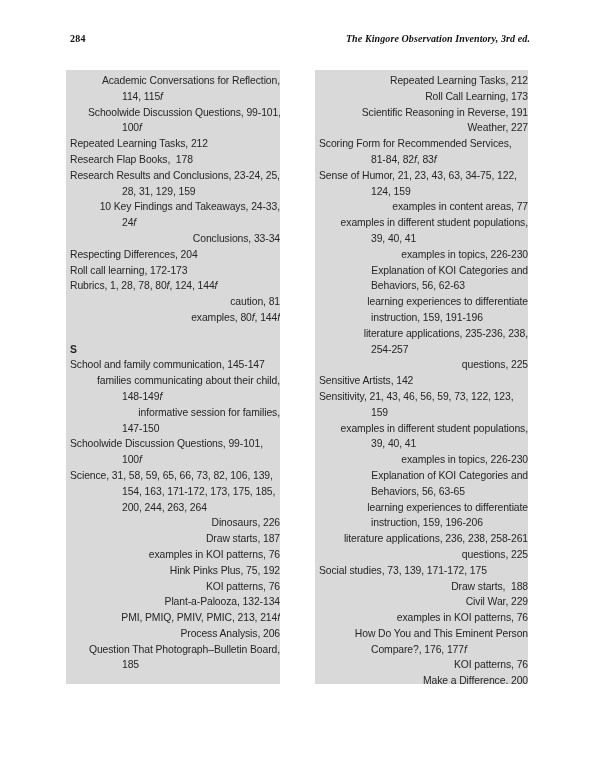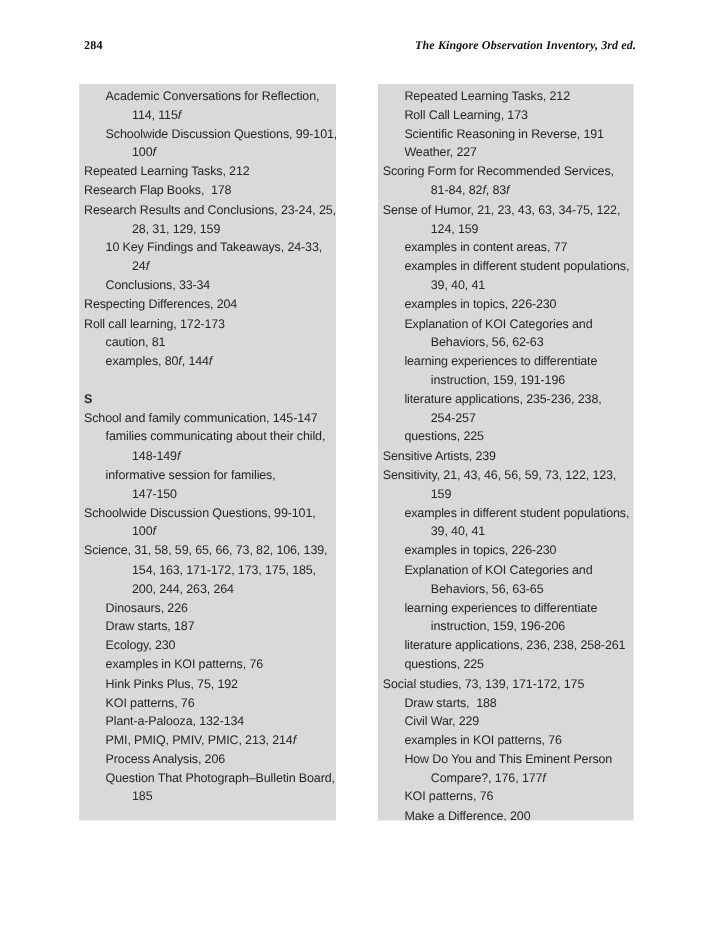--- a/index.html
+++ b/index.html
@@ -54,22 +54,22 @@
   .line {
     font-size: 10.4px;
     line-height: 15.8px;
     height: 15.8px;
     letter-spacing: -0.1px;
     color: #262626;
     white-space: pre;
   }
   .line i { font-style: italic; }
   .indent-0 { padding-left: 4px; }
-  .indent-1 { padding-left: 22px; }
-  .indent-2 { padding-left: 44px; }
+  .indent-1 { padding-left: 22px; text-align: right; }
+  .indent-2 { padding-left: 56px; }
   .heading  { font-weight: bold; }
 </style>
 </head>
 <body>
 
 <div class="page">
   <div class="running-head">
     <span class="page-number">284</span>
     <span class="running-title">The Kingore Observation Inventory, 3rd ed.</span>
   </div>
@@ -80,37 +80,37 @@
       <div class="line indent-2">100<i>f</i></div>
       <div class="line indent-0">Repeated Learning Tasks, 212</div>
       <div class="line indent-0">Research Flap Books,  178</div>
       <div class="line indent-0">Research Results and Conclusions, 23-24, 25,</div>
       <div class="line indent-2">28, 31, 129, 159</div>
       <div class="line indent-1">10 Key Findings and Takeaways, 24-33,</div>
       <div class="line indent-2">24<i>f</i></div>
       <div class="line indent-1">Conclusions, 33-34</div>
       <div class="line indent-0">Respecting Differences, 204</div>
       <div class="line indent-0">Roll call learning, 172-173</div>
+      <div class="line indent-0">Rubrics, 1, 28, 78, 80<i>f</i>, 124, 144<i>f</i></div>
       <div class="line indent-1">caution, 81</div>
       <div class="line indent-1">examples, 80<i>f</i>, 144<i>f</i></div>
       <div class="line indent-0">&nbsp;</div>
       <div class="line indent-0 heading">S</div>
       <div class="line indent-0">School and family communication, 145-147</div>
       <div class="line indent-1">families communicating about their child,</div>
       <div class="line indent-2">148-149<i>f</i></div>
       <div class="line indent-1">informative session for families,</div>
       <div class="line indent-2">147-150</div>
       <div class="line indent-0">Schoolwide Discussion Questions, 99-101,</div>
       <div class="line indent-2">100<i>f</i></div>
       <div class="line indent-0">Science, 31, 58, 59, 65, 66, 73, 82, 106, 139,</div>
       <div class="line indent-2">154, 163, 171-172, 173, 175, 185,</div>
       <div class="line indent-2">200, 244, 263, 264</div>
       <div class="line indent-1">Dinosaurs, 226</div>
       <div class="line indent-1">Draw starts, 187</div>
-      <div class="line indent-1">Ecology, 230</div>
       <div class="line indent-1">examples in KOI patterns, 76</div>
       <div class="line indent-1">Hink Pinks Plus, 75, 192</div>
       <div class="line indent-1">KOI patterns, 76</div>
       <div class="line indent-1">Plant-a-Palooza, 132-134</div>
       <div class="line indent-1">PMI, PMIQ, PMIV, PMIC, 213, 214<i>f</i></div>
       <div class="line indent-1">Process Analysis, 206</div>
       <div class="line indent-1">Question That Photograph–Bulletin Board,</div>
       <div class="line indent-2">185</div>
     </section>
   <section class="col col-right" id="col-right" style="background: rgb(217, 217, 217);">
@@ -126,21 +126,21 @@
       <div class="line indent-1">examples in different student populations,</div>
       <div class="line indent-2">39, 40, 41</div>
       <div class="line indent-1">examples in topics, 226-230</div>
       <div class="line indent-1">Explanation of KOI Categories and</div>
       <div class="line indent-2">Behaviors, 56, 62-63</div>
       <div class="line indent-1">learning experiences to differentiate</div>
       <div class="line indent-2">instruction, 159, 191-196</div>
       <div class="line indent-1">literature applications, 235-236, 238,</div>
       <div class="line indent-2">254-257</div>
       <div class="line indent-1">questions, 225</div>
-      <div class="line indent-0">Sensitive Artists, 239</div>
+      <div class="line indent-0">Sensitive Artists, 142</div>
       <div class="line indent-0">Sensitivity, 21, 43, 46, 56, 59, 73, 122, 123,</div>
       <div class="line indent-2">159</div>
       <div class="line indent-1">examples in different student populations,</div>
       <div class="line indent-2">39, 40, 41</div>
       <div class="line indent-1">examples in topics, 226-230</div>
       <div class="line indent-1">Explanation of KOI Categories and</div>
       <div class="line indent-2">Behaviors, 56, 63-65</div>
       <div class="line indent-1">learning experiences to differentiate</div>
       <div class="line indent-2">instruction, 159, 196-206</div>
       <div class="line indent-1">literature applications, 236, 238, 258-261</div>

